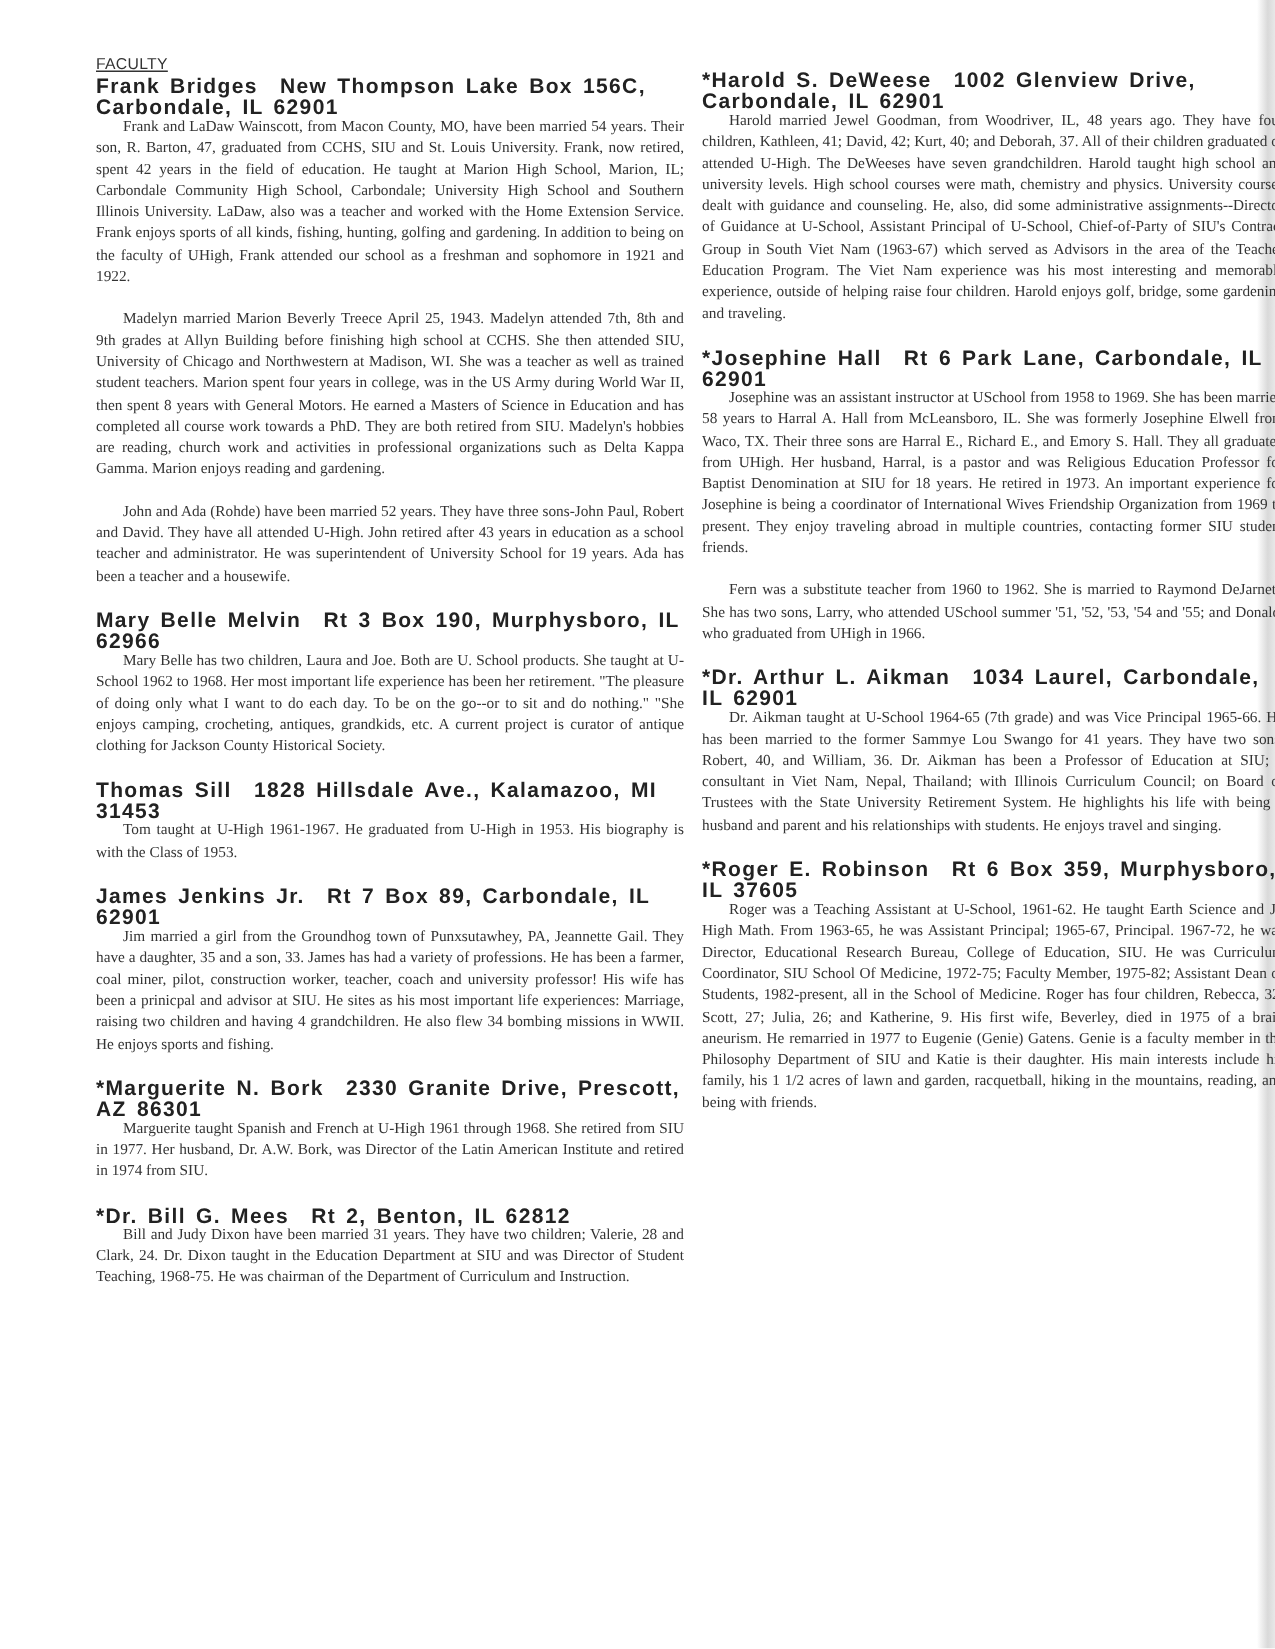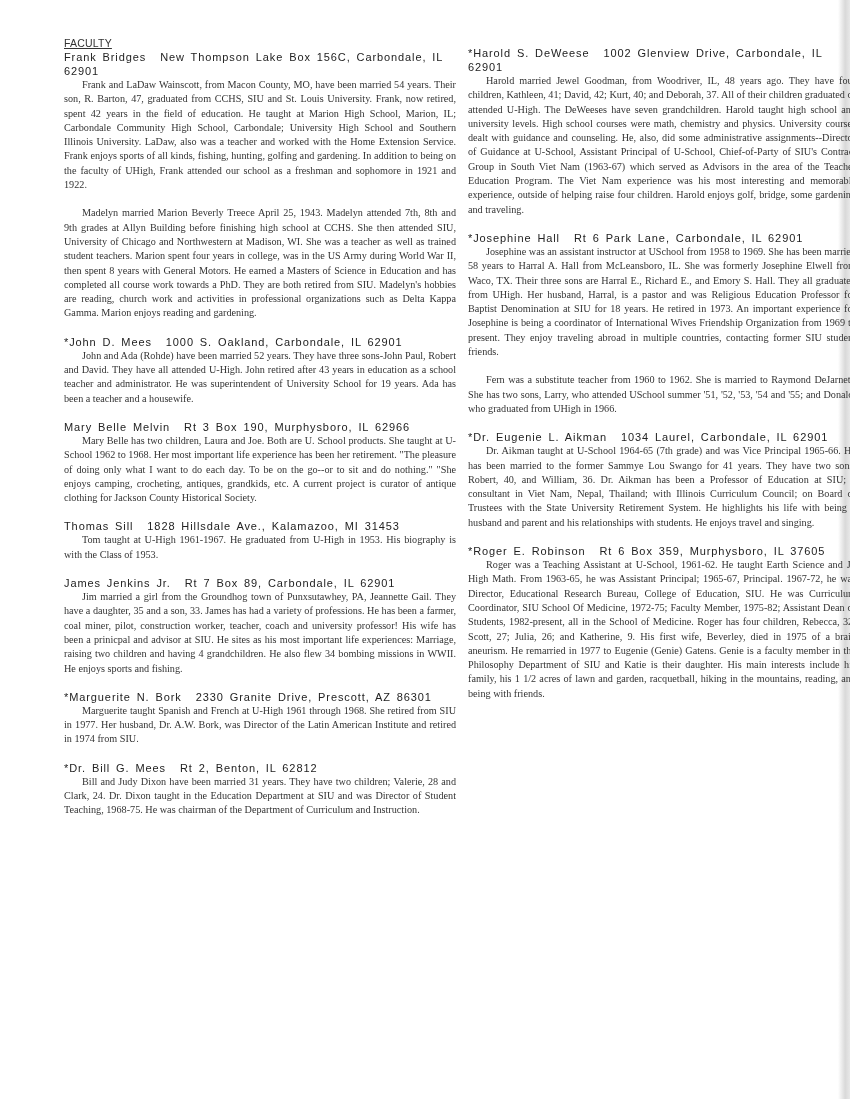--- a/index.html
+++ b/index.html
@@ -12,21 +12,21 @@
     background: linear-gradient(to right, #ffffff, #d9d9d9 60%, #e8e8e8);
   }
   .col { position: absolute; top: 0; }
   .col-left { left: 64px; width: 392px; top: 37px; }
   .col-right { left: 468px; width: 388px; top: 46px; }
   .section-label {
     font-size: 10.5px; text-decoration: underline; color: #333; margin: 0 0 1px 0; letter-spacing: 0.2px;
   }
   .entry { margin-bottom: 14px; }
   .entry-head {
-    font-weight: normal; font-size: 11px; line-height: 14px; letter-spacing: 0.9px; color: #222;
+    font-weight: bold; font-size: 14px; line-height: 14px; letter-spacing: 0.9px; color: #222;
     word-spacing: 2px;
   }
   .entry-head .name { margin-right: 8px; }
   .entry-body {
     font-size: 10.2px; line-height: 14.3px; text-align: justify; text-indent: 18px; color: #333; font-family: Liberation Serif, serif;
   }
 </style>
 </head>
 <body>
 
@@ -38,21 +38,20 @@
   <div class="entry">
     <div class="entry-head"><span class="name">Frank Bridges</span> <span>New Thompson Lake Box 156C, Carbondale, IL 62901</span></div>
     <div class="entry-body">Frank and LaDaw Wainscott, from Macon County, MO, have been married 54 years. Their son, R. Barton, 47, graduated from CCHS, SIU and St. Louis University. Frank, now retired, spent 42 years in the field of education. He taught at Marion High School, Marion, IL; Carbondale Community High School, Carbondale; University High School and Southern Illinois University. LaDaw, also was a teacher and worked with the Home Extension Service. Frank enjoys sports of all kinds, fishing, hunting, golfing and gardening. In addition to being on the faculty of UHigh, Frank attended our school as a freshman and sophomore in 1921 and 1922.</div>
   </div>
 
   <div class="entry">
     <div class="entry-body">Madelyn married Marion Beverly Treece April 25, 1943. Madelyn attended 7th, 8th and 9th grades at Allyn Building before finishing high school at CCHS. She then attended SIU, University of Chicago and Northwestern at Madison, WI. She was a teacher as well as trained student teachers. Marion spent four years in college, was in the US Army during World War II, then spent 8 years with General Motors. He earned a Masters of Science in Education and has completed all course work towards a PhD. They are both retired from SIU. Madelyn's hobbies are reading, church work and activities in professional organizations such as Delta Kappa Gamma. Marion enjoys reading and gardening.</div>
   </div>
 
   <div class="entry">
-    <div class="entry-head"><span class="name">*John D. Mees</span> <span>1000 S. Oakland, Carbondale, IL 62901</span></div>
     <div class="entry-body">John and Ada (Rohde) have been married 52 years. They have three sons-John Paul, Robert and David. They have all attended U-High. John retired after 43 years in education as a school teacher and administrator. He was superintendent of University School for 19 years. Ada has been a teacher and a housewife.</div>
   </div>
 
   <div class="entry">
     <div class="entry-head"><span class="name">Mary Belle Melvin</span> <span>Rt 3 Box 190, Murphysboro, IL 62966</span></div>
     <div class="entry-body">Mary Belle has two children, Laura and Joe. Both are U. School products. She taught at U-School 1962 to 1968. Her most important life experience has been her retirement. "The pleasure of doing only what I want to do each day. To be on the go--or to sit and do nothing." "She enjoys camping, crocheting, antiques, grandkids, etc. A current project is curator of antique clothing for Jackson County Historical Society.</div>
   </div>
 
   <div class="entry">
     <div class="entry-head"><span class="name">Thomas Sill</span> <span>1828 Hillsdale Ave., Kalamazoo, MI 31453</span></div>
@@ -84,21 +83,21 @@
   <div class="entry">
     <div class="entry-head"><span class="name">*Josephine Hall</span> <span>Rt 6 Park Lane, Carbondale, IL 62901</span></div>
     <div class="entry-body">Josephine was an assistant instructor at USchool from 1958 to 1969. She has been married 58 years to Harral A. Hall from McLeansboro, IL. She was formerly Josephine Elwell from Waco, TX. Their three sons are Harral E., Richard E., and Emory S. Hall. They all graduated from UHigh. Her husband, Harral, is a pastor and was Religious Education Professor for Baptist Denomination at SIU for 18 years. He retired in 1973. An important experience for Josephine is being a coordinator of International Wives Friendship Organization from 1969 to present. They enjoy traveling abroad in multiple countries, contacting former SIU student friends.</div>
   </div>
 
   <div class="entry">
     <div class="entry-body">Fern was a substitute teacher from 1960 to 1962. She is married to Raymond DeJarnett. She has two sons, Larry, who attended USchool summer '51, '52, '53, '54 and '55; and Donald, who graduated from UHigh in 1966.</div>
   </div>
 
   <div class="entry">
-    <div class="entry-head"><span class="name">*Dr. Eugenie L. Aikman</span> <span>1034 Laurel, Carbondale, IL 62901</span></div>
+    <div class="entry-head"><span class="name">*Dr. Arthur L. Aikman</span> <span>1034 Laurel, Carbondale, IL 62901</span></div>
     <div class="entry-body">Dr. Aikman taught at U-School 1964-65 (7th grade) and was Vice Principal 1965-66. He has been married to the former Sammye Lou Swango for 41 years. They have two sons, Robert, 40, and William, 36. Dr. Aikman has been a Professor of Education at SIU; a consultant in Viet Nam, Nepal, Thailand; with Illinois Curriculum Council; on Board of Trustees with the State University Retirement System. He highlights his life with being a husband and parent and his relationships with students. He enjoys travel and singing.</div>
   </div>
 
   <div class="entry">
     <div class="entry-head"><span class="name">*Roger E. Robinson</span> <span>Rt 6 Box 359, Murphysboro, IL 37605</span></div>
     <div class="entry-body">Roger was a Teaching Assistant at U-School, 1961-62. He taught Earth Science and Jr. High Math. From 1963-65, he was Assistant Principal; 1965-67, Principal. 1967-72, he was Director, Educational Research Bureau, College of Education, SIU. He was Curriculum Coordinator, SIU School Of Medicine, 1972-75; Faculty Member, 1975-82; Assistant Dean of Students, 1982-present, all in the School of Medicine. Roger has four children, Rebecca, 32; Scott, 27; Julia, 26; and Katherine, 9. His first wife, Beverley, died in 1975 of a brain aneurism. He remarried in 1977 to Eugenie (Genie) Gatens. Genie is a faculty member in the Philosophy Department of SIU and Katie is their daughter. His main interests include his family, his 1 1/2 acres of lawn and garden, racquetball, hiking in the mountains, reading, and being with friends.</div>
   </div>
 </div>
 
 </body></html>

